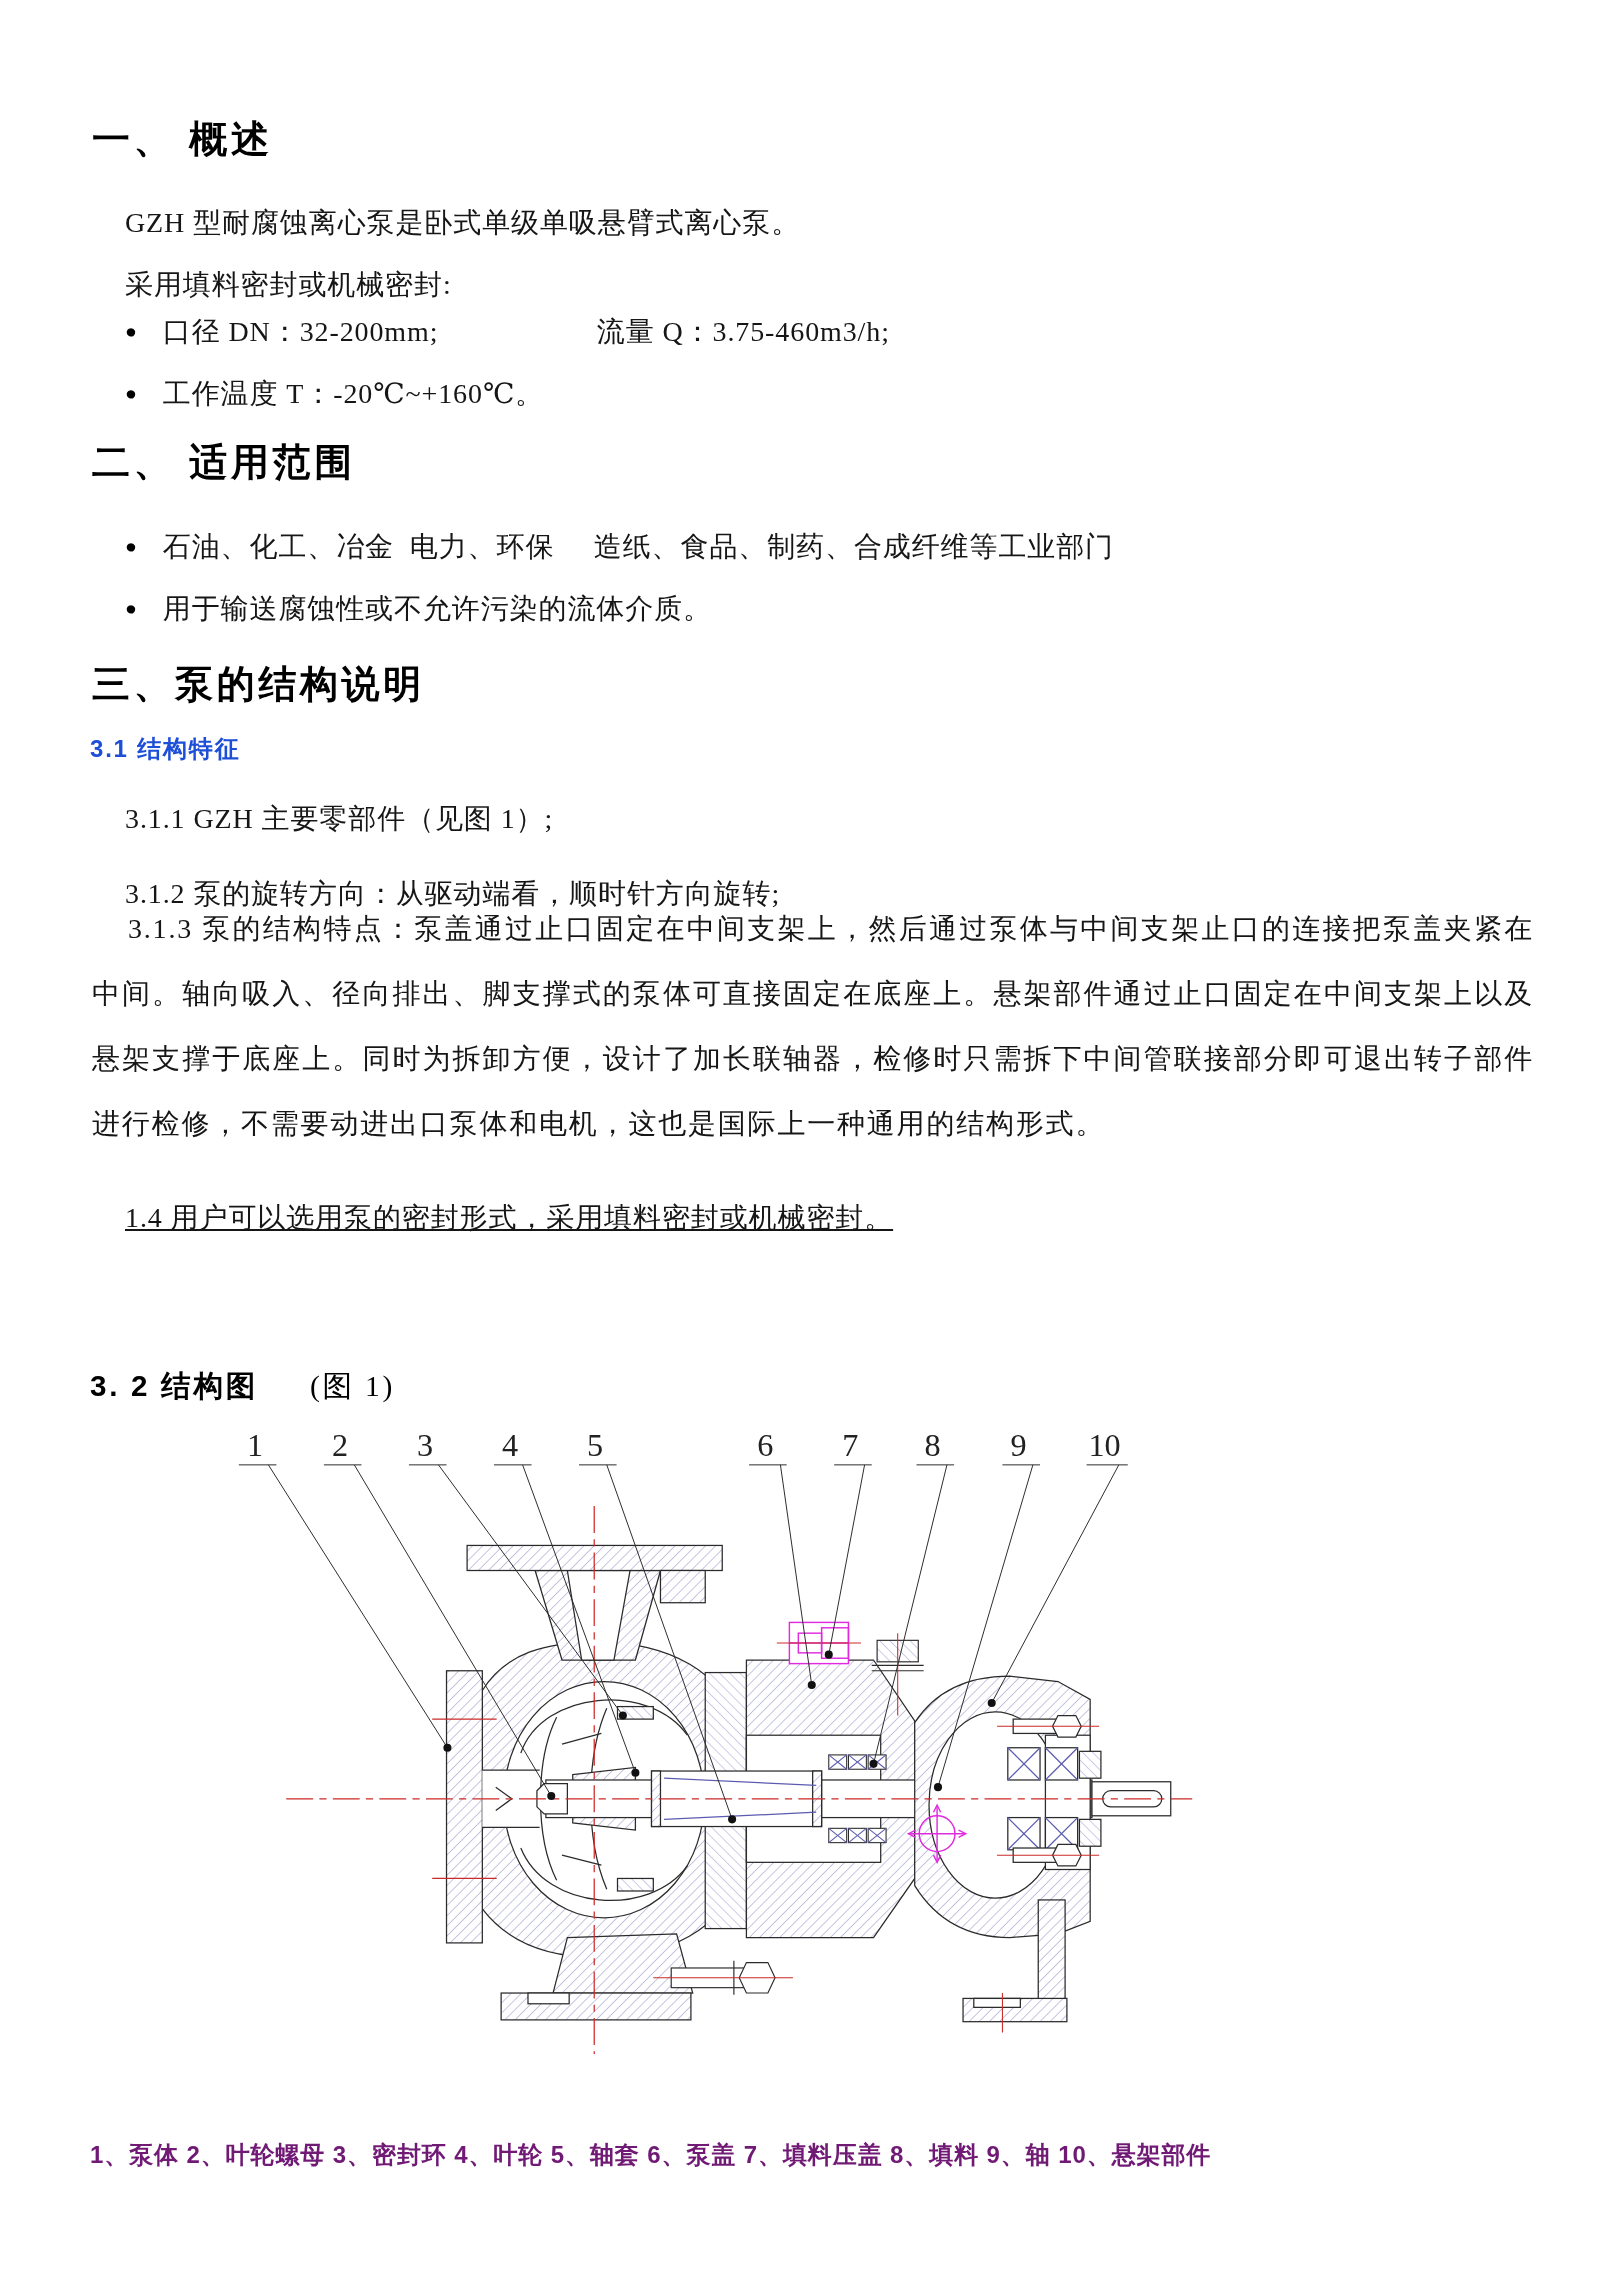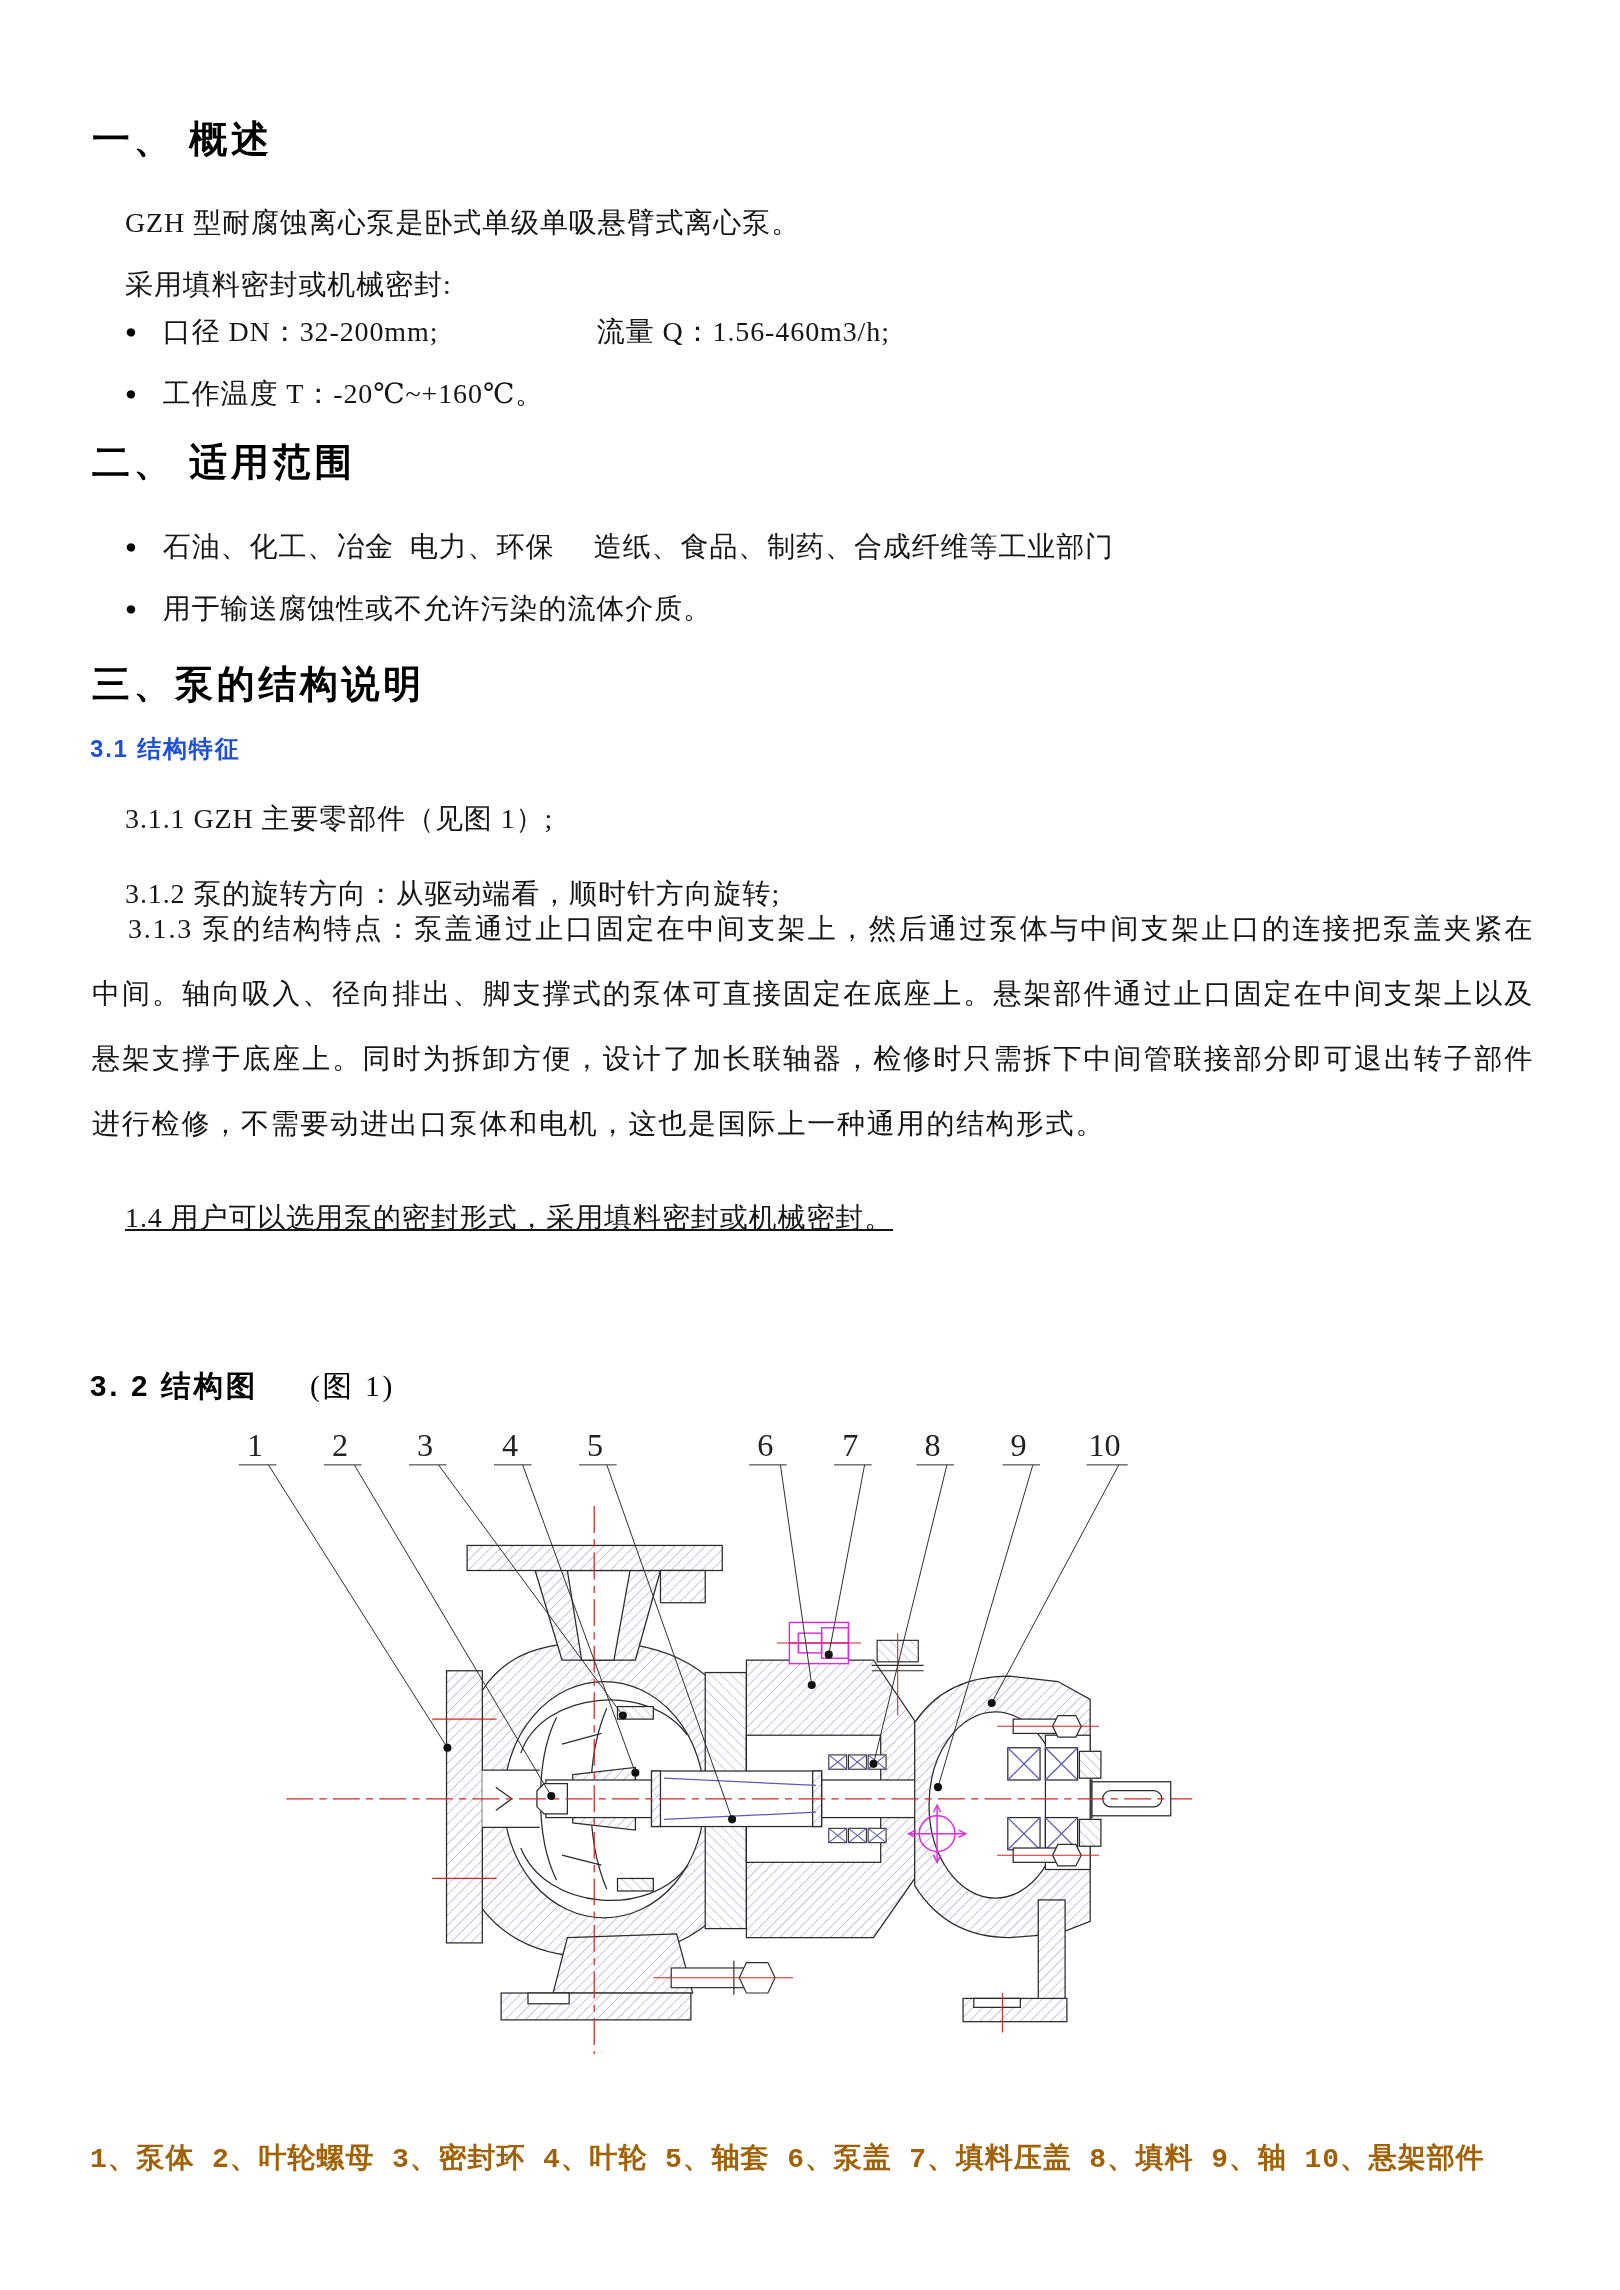--- a/index.html
+++ b/index.html
@@ -28,41 +28,41 @@
   .para{
     font-size:28px;letter-spacing:1.8px;line-height:65px;
     text-align:justify;text-indent:36px;
   }
   .fig-head{
     font-family:"Liberation Sans","DejaVu Sans",sans-serif;
     font-weight:700;font-size:29.6px;letter-spacing:2.7px;color:#000;margin-top:18px;
   }
   .fig-ref{font-weight:400;margin-left:52px;font-family:"Liberation Serif","DejaVu Serif",serif;}
   .caption{
-    font-family:Liberation Mono, monospace;
-    font-weight:700;font-size:28px;letter-spacing:0.9px;color:#a16207;
+    font-family:Liberation Sans, sans-serif;
+    font-weight:700;font-size:24px;letter-spacing:0.9px;color:#701a75;
   }
   svg text{
     font-family:"Liberation Serif","DejaVu Serif",serif;
     font-size:36px;fill:#222;
   }
 </style>
 </head>
 <body>
 
 <div class="page">
 
   <div class="abs h1" style="left:92px;top:106px;margin-top:8px;">一、 概述</div>
   <div class="abs body-text" style="left:125px;top:192px;">GZH 型耐腐蚀离心泵是卧式单级单吸悬臂式离心泵。</div>
   <div class="abs body-text" style="left:125px;top:254px;">采用填料密封或机械密封:</div>
 
   <div class="abs bullet-row" style="left:125px;top:313px;">
     <span class="bullet-dot">●</span>
     <span class="pcol-left">口径 DN：32-200mm;</span>
-    <span>流量 Q：1.56-460m3/h;</span>
+    <span>流量 Q：3.75-460m3/h;</span>
   </div>
   <div class="abs bullet-row" style="left:125px;top:375px;">
     <span class="bullet-dot">●</span>
     <span>工作温度 T：-20℃~+160℃。</span>
   </div>
 
   <div class="abs h1" style="left:92px;top:437px;">二、 适用范围</div>
   <div class="abs bullet-row" style="left:125px;top:528px;">
     <span class="bullet-dot">●</span>
     <span class="pre">石油、化工、冶金  电力、环保     造纸、食品、制药、合成纤维等工业部门</span>

